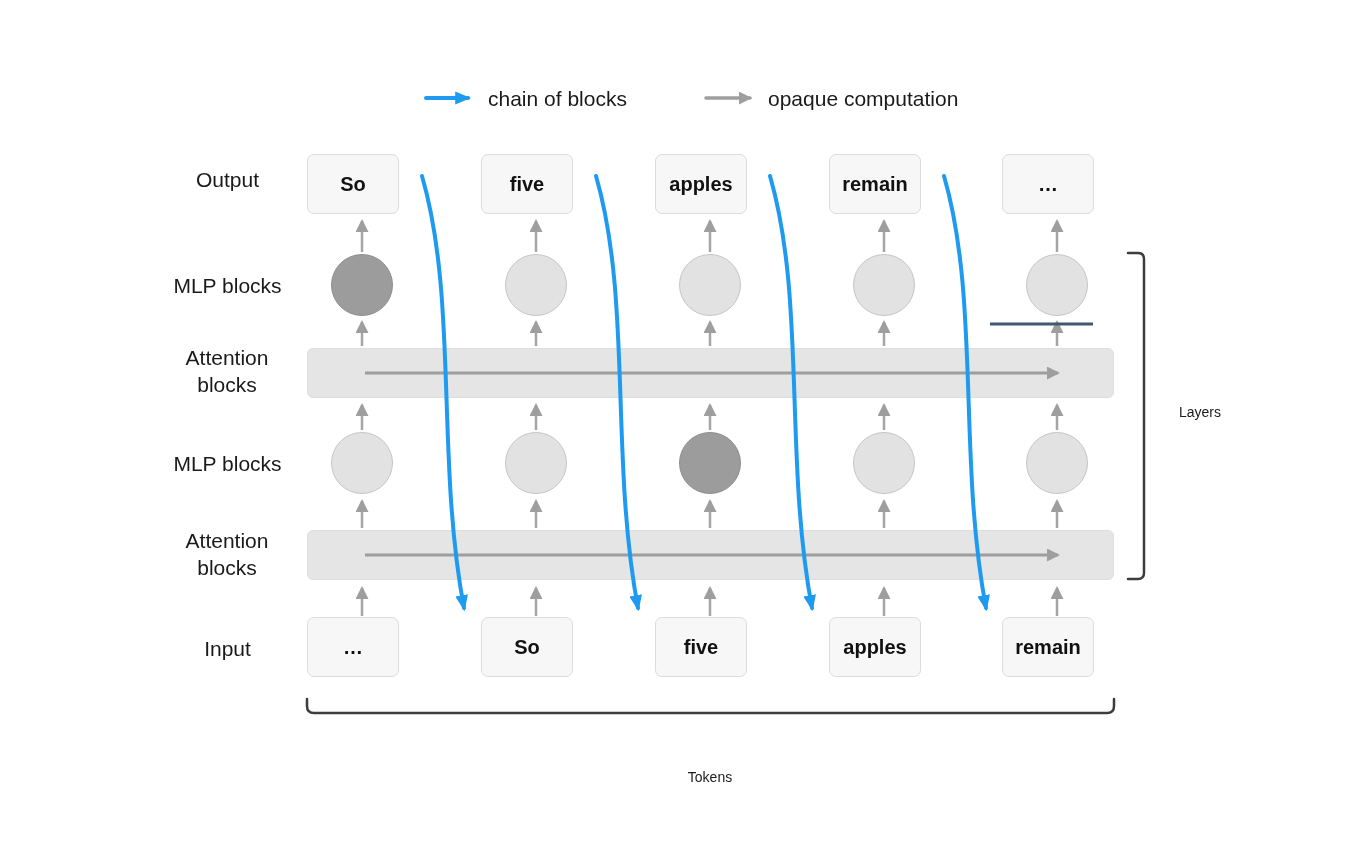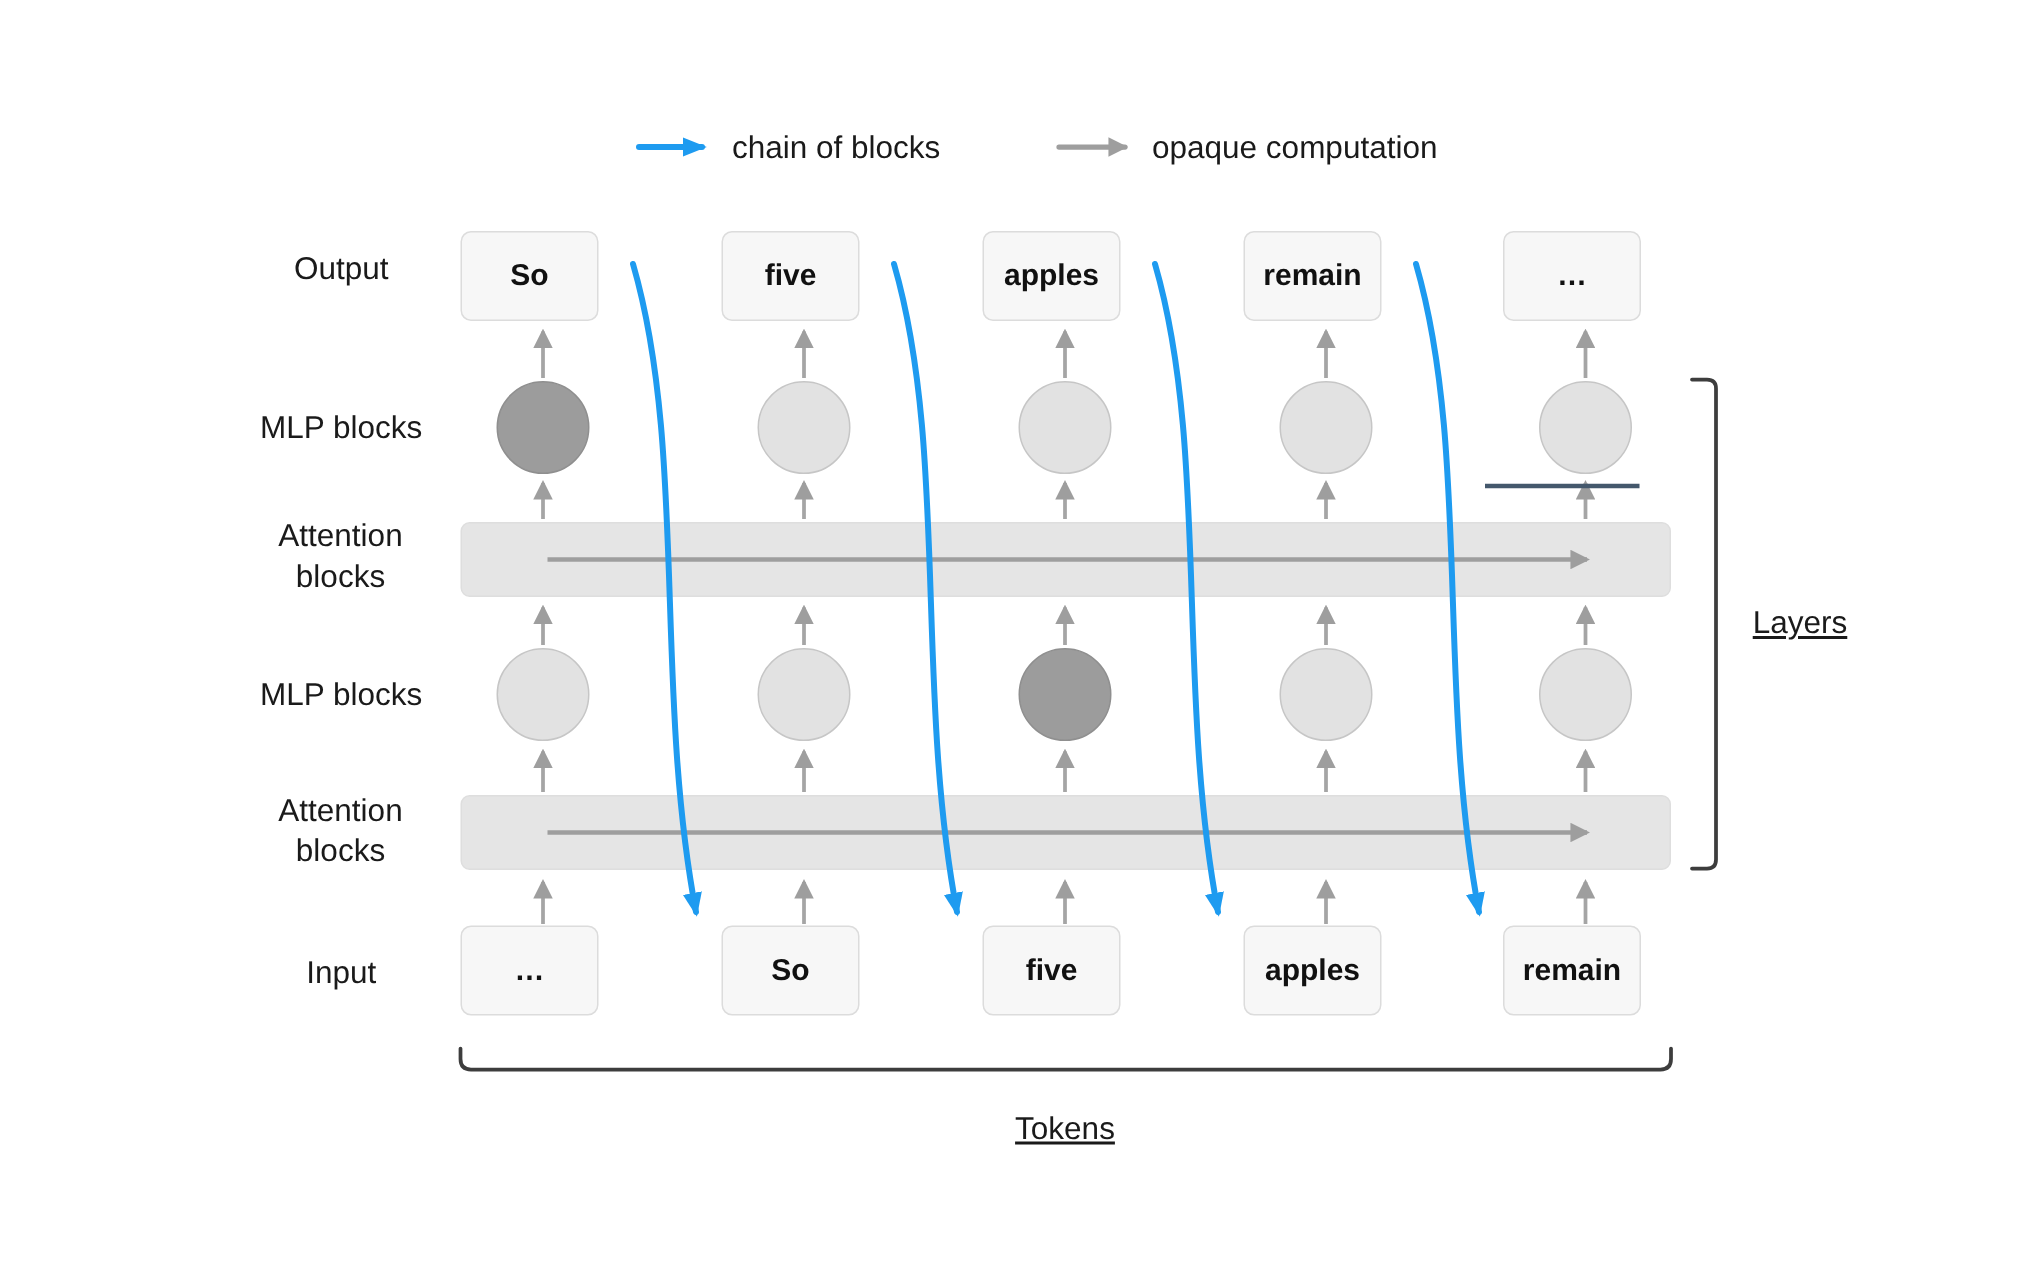--- a/index.html
+++ b/index.html
@@ -66,25 +66,24 @@
   }
   .legend-label {
     position: absolute;
     font-size: 21px;
     color: #1a1a1a;
     line-height: 25px;
     z-index: 3;
   }
   .bracket-label {
     position: absolute;
-    font-size: 21px;
+    font-size: 14px;
     color: #1a1a1a;
     text-align: center;
     z-index: 3;
-    text-decoration: underline;
   }
 </style>
 </head>
 <body>
 
 <div class="canvas">
 
   <div class="attn-band band-top"></div>
   <div class="attn-band band-bottom"></div>
 
@@ -116,21 +115,21 @@
   <div class="row-label" style="left:155px; top:272px; width:145px;">MLP blocks</div>
   <div class="row-label" style="left:172px; top:344px; width:110px;">Attention blocks</div>
   <div class="row-label" style="left:155px; top:450px; width:145px;">MLP blocks</div>
   <div class="row-label" style="left:172px; top:527px; width:110px;">Attention blocks</div>
   <div class="row-label" style="left:155px; top:635px; width:145px;text-align:center;">Input</div>
 
   <div class="legend-label" style="left:488px; top:86px;">chain of blocks</div>
   <div class="legend-label" style="left:768px; top:86px;">opaque computation</div>
 
   <div class="bracket-label" style="left:1155px; top:404px; width:90px;">Layers</div>
-  <div class="bracket-label" style="left:650px; top:741px; width:120px;">Tokens</div>
+  <div class="bracket-label" style="left:650px; top:769px; width:120px;">Tokens</div>
 
   <svg class="arrow-layer" viewBox="0 0 1362 849" xmlns="http://www.w3.org/2000/svg">
     <defs>
       <marker id="arrow-gray" markerUnits="userSpaceOnUse" markerWidth="13" markerHeight="13" viewBox="0 0 10 10" refX="8.5" refY="5" orient="auto">
         <path d="M0,0 L10,5 L0,10 Z" fill="#9e9e9e"></path>
       </marker>
       <marker id="arrow-blue" markerUnits="userSpaceOnUse" markerWidth="16" markerHeight="16" viewBox="0 0 10 10" refX="8" refY="5" orient="auto">
         <path d="M0,1 L10,5 L0,9 Z" fill="#1e9bf0"></path>
       </marker>
     </defs>

